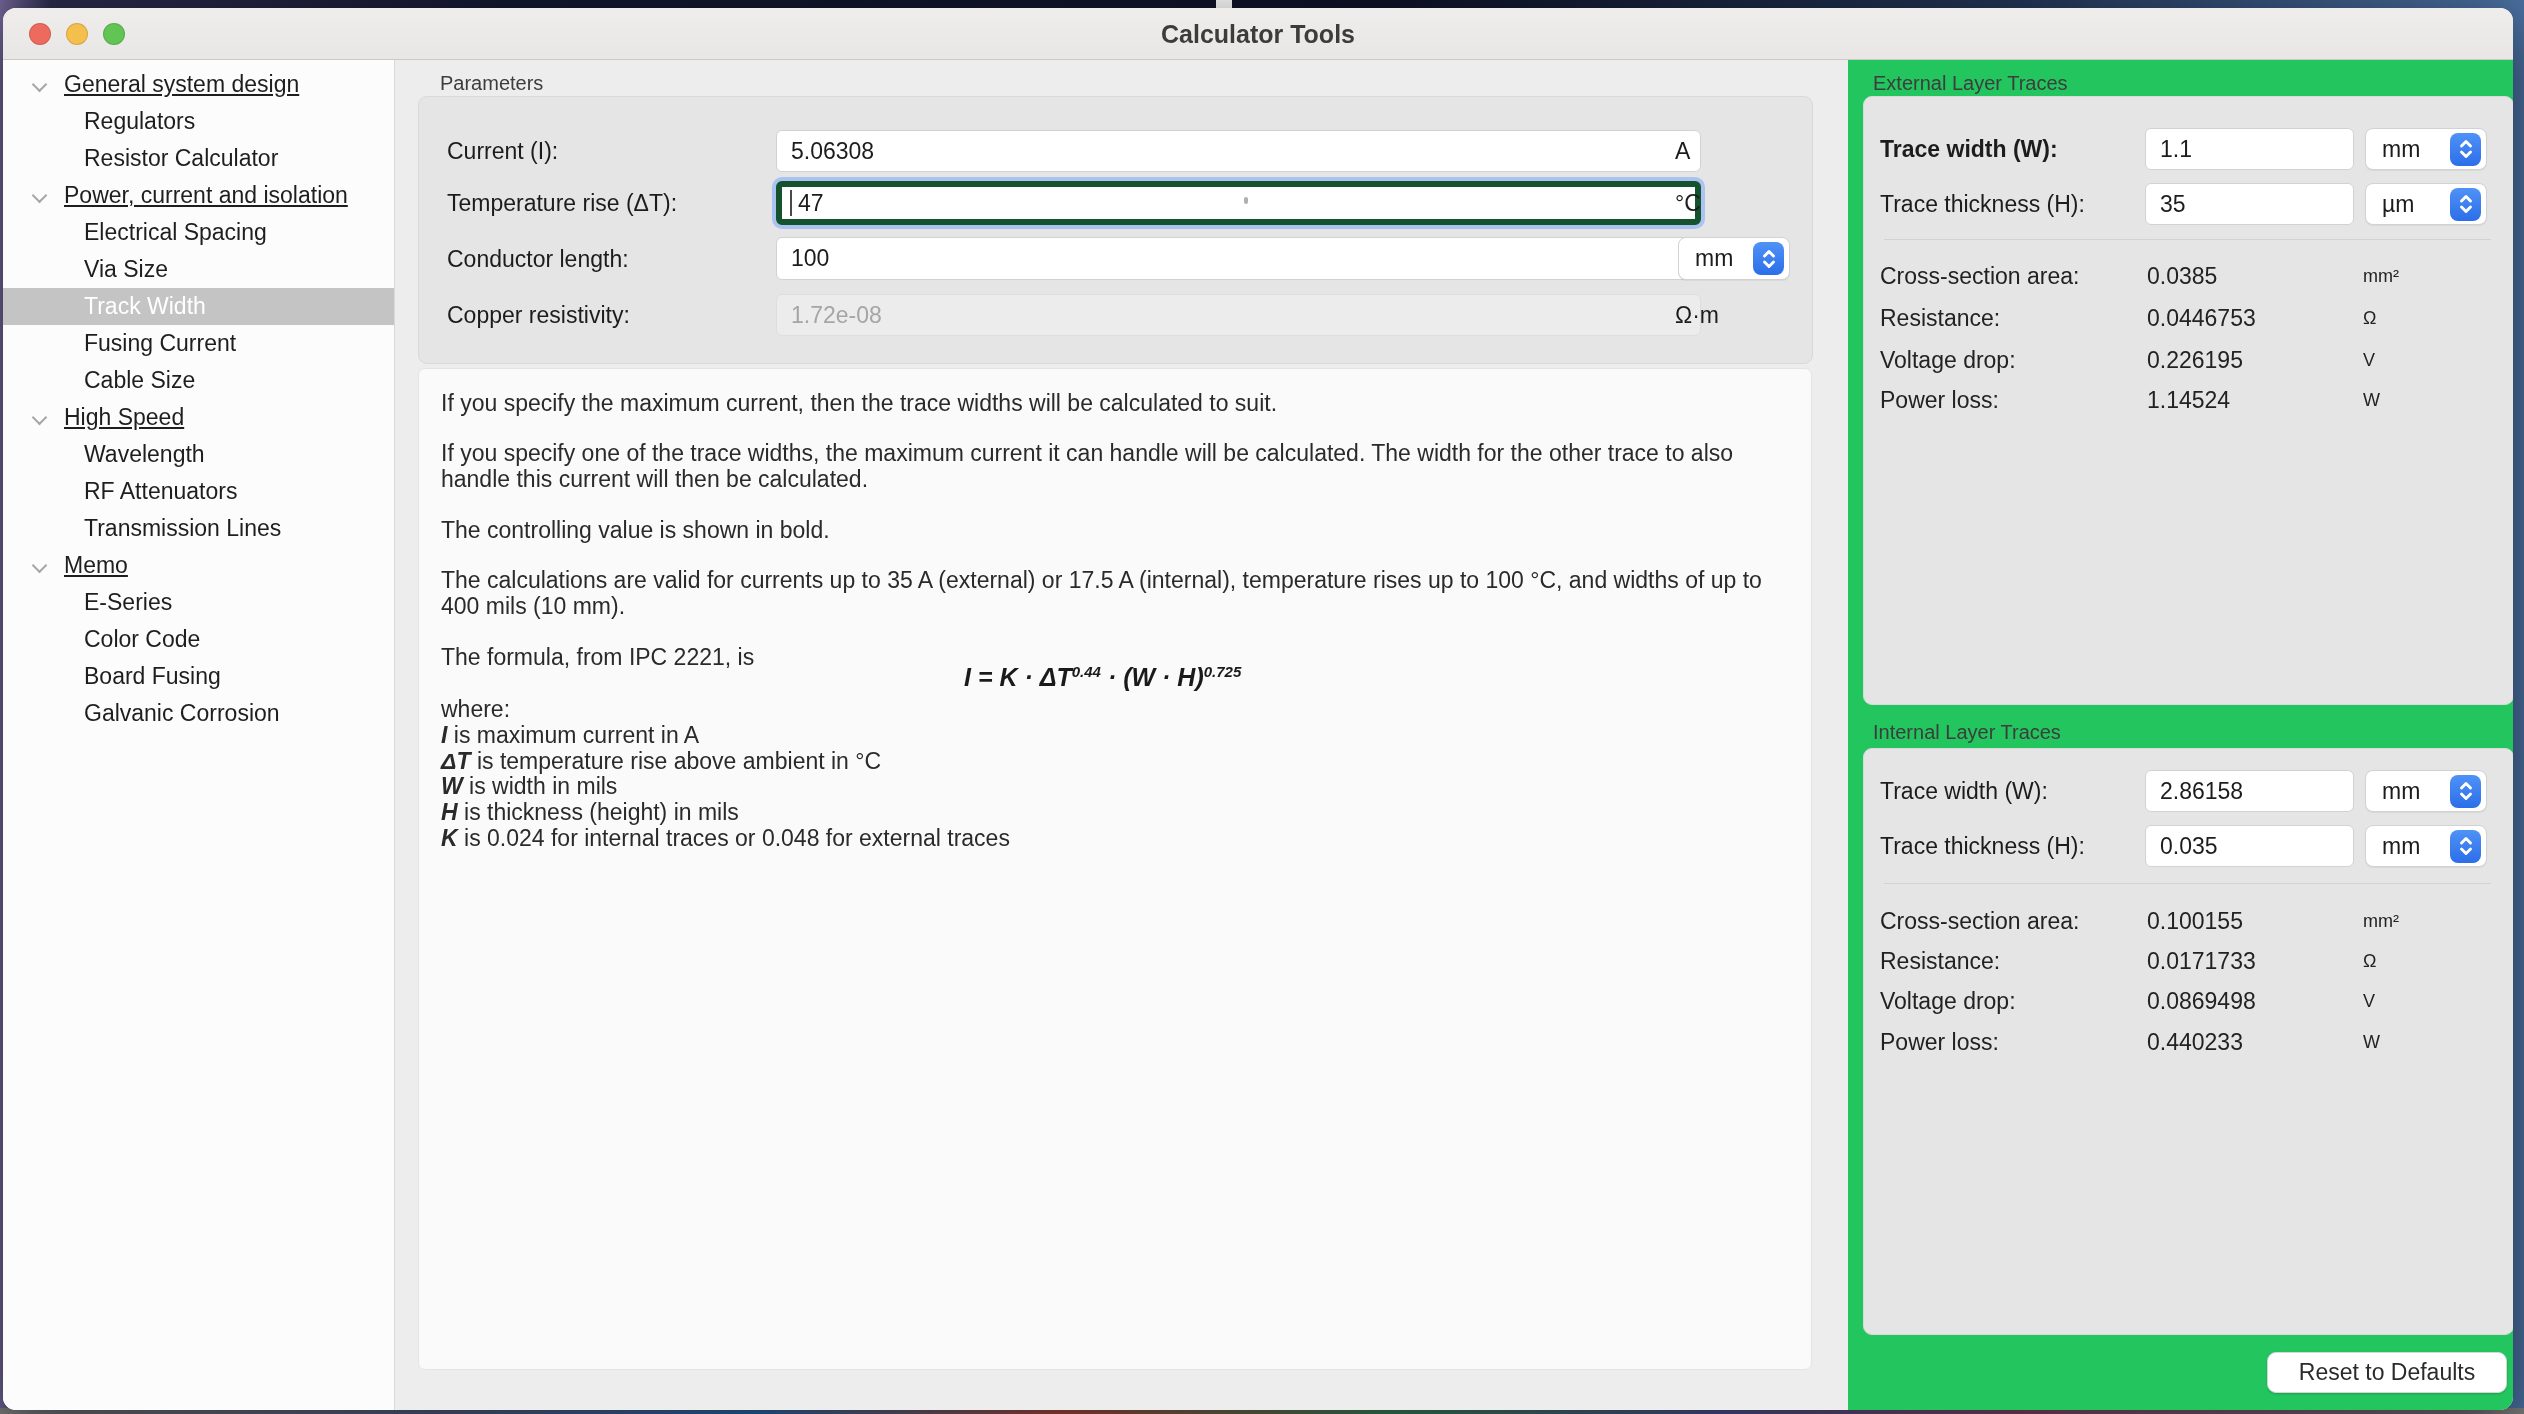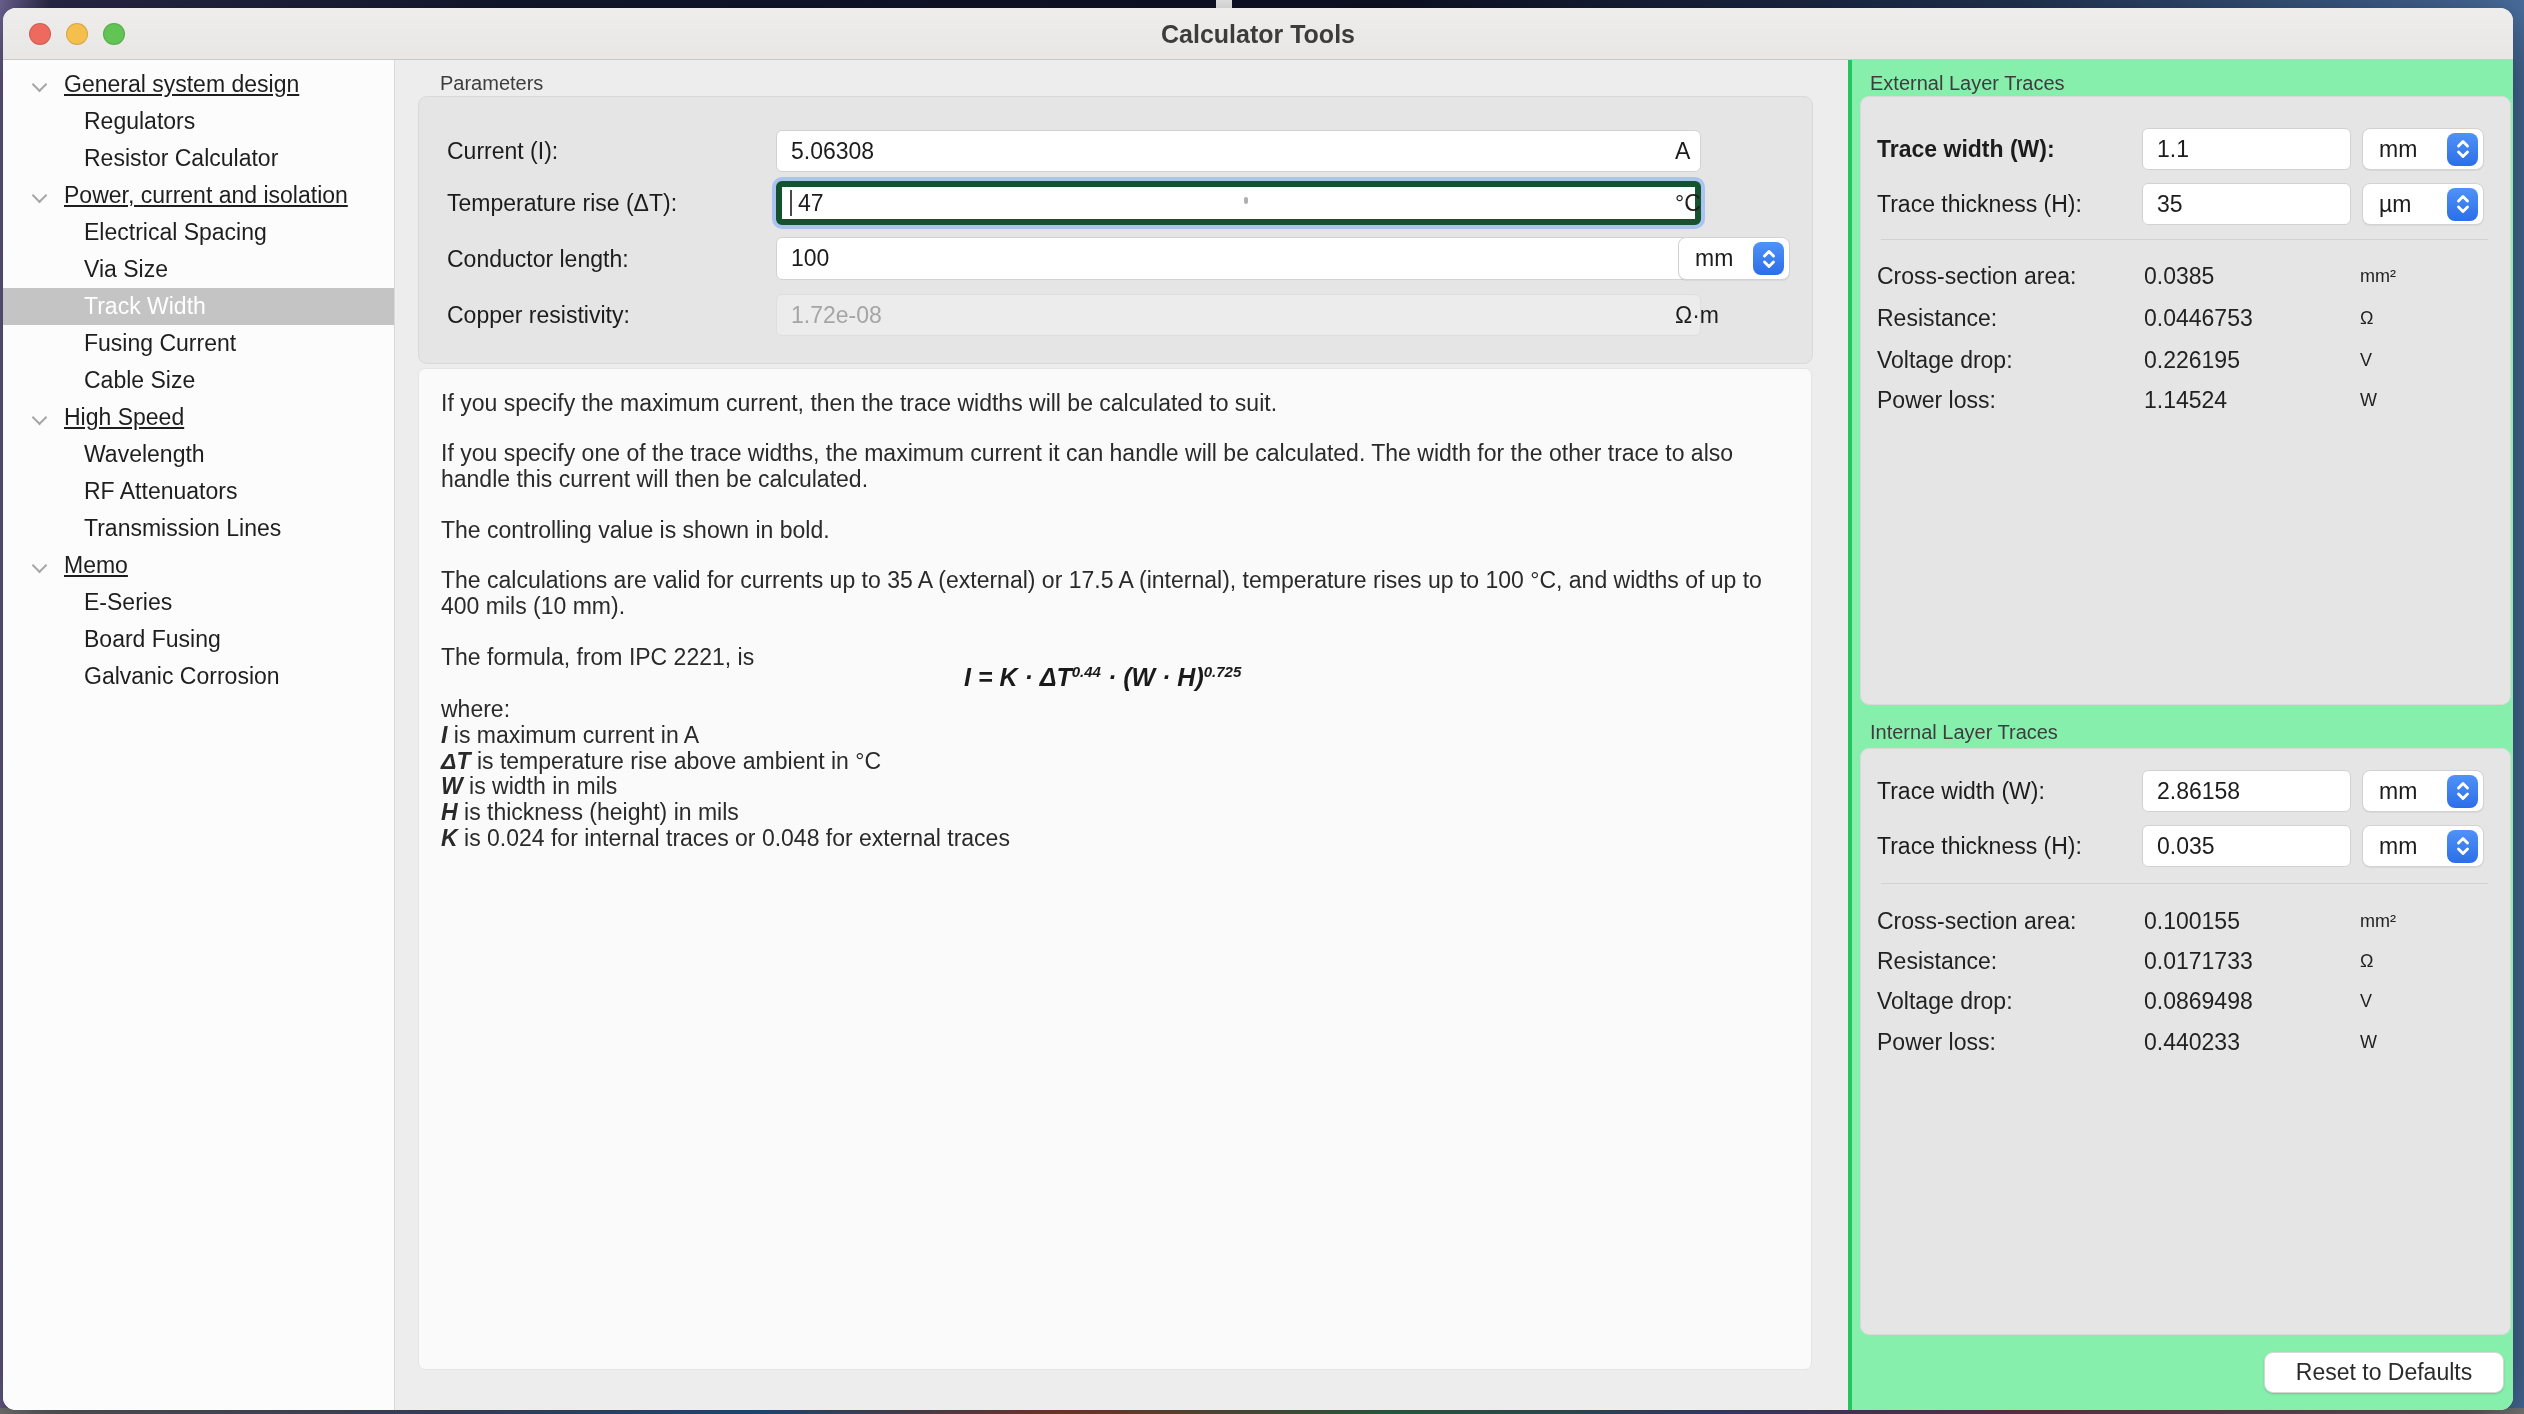--- a/index.html
+++ b/index.html
@@ -70,21 +70,21 @@
     background:#fafafa; border:1px solid #e4e4e4; border-radius:7px; }
   .para { position:absolute; left:22px; width:1352px; font-size:23px; line-height:26px; color:#2a2a2a; }
   .formula { position:absolute; left:545px; top:294px; font-size:25px; font-weight:700;
     font-style:italic; color:#1a1a1a; white-space:nowrap; }
   .formula sup { font-size:15px; }
   .where-block { position:absolute; left:22px; top:328px; font-size:23px; line-height:25.8px; color:#2a2a2a; }
   .wvar { font-weight:700; font-style:italic; }
 
   
   .right-panel { position:absolute; left:1845px; top:0; width:665px; bottom:0;
-    background:#86efac; border-left:4px solid #22c55e; }
+    background:#22c55e; border-left:7px solid #22c55e; }
   .ext-box { left:8px; top:36px; width:651px; height:609px; }
   .int-box { left:8px; top:688px; width:651px; height:587px; }
   .trow { position:absolute; left:0; width:100%; height:42px; }
   .tlabel { position:absolute; left:16px; top:50%; transform:translateY(-50%);
     font-size:23px; color:#1c1c1c; white-space:nowrap; }
   .tlabel.bold { font-weight:700; }
   .tfield { left:281px; width:209px; }
   .tcombo { left:501px; width:122px; }
   .box-divider { position:absolute; left:20px; right:22px; border-top:1px solid #d2d2d2; }
   .rrow { position:absolute; left:0; width:100%; height:30px; }
@@ -159,20 +159,23 @@
           </div>
         <div class="nav-item lvl1">
             <span>Transmission Lines</span>
           </div>
         <div class="nav-item lvl0">
             <span class="chev"></span>
             <span>Memo</span>
           </div>
         <div class="nav-item lvl1">
             <span>E-Series</span>
+          </div>
+        <div class="nav-item lvl1">
+            <span>Color Code</span>
           </div>
         <div class="nav-item lvl1">
             <span>Board Fusing</span>
           </div>
         <div class="nav-item lvl1">
             <span>Galvanic Corrosion</span>
           </div>
       </nav>
 
       <main class="main">

